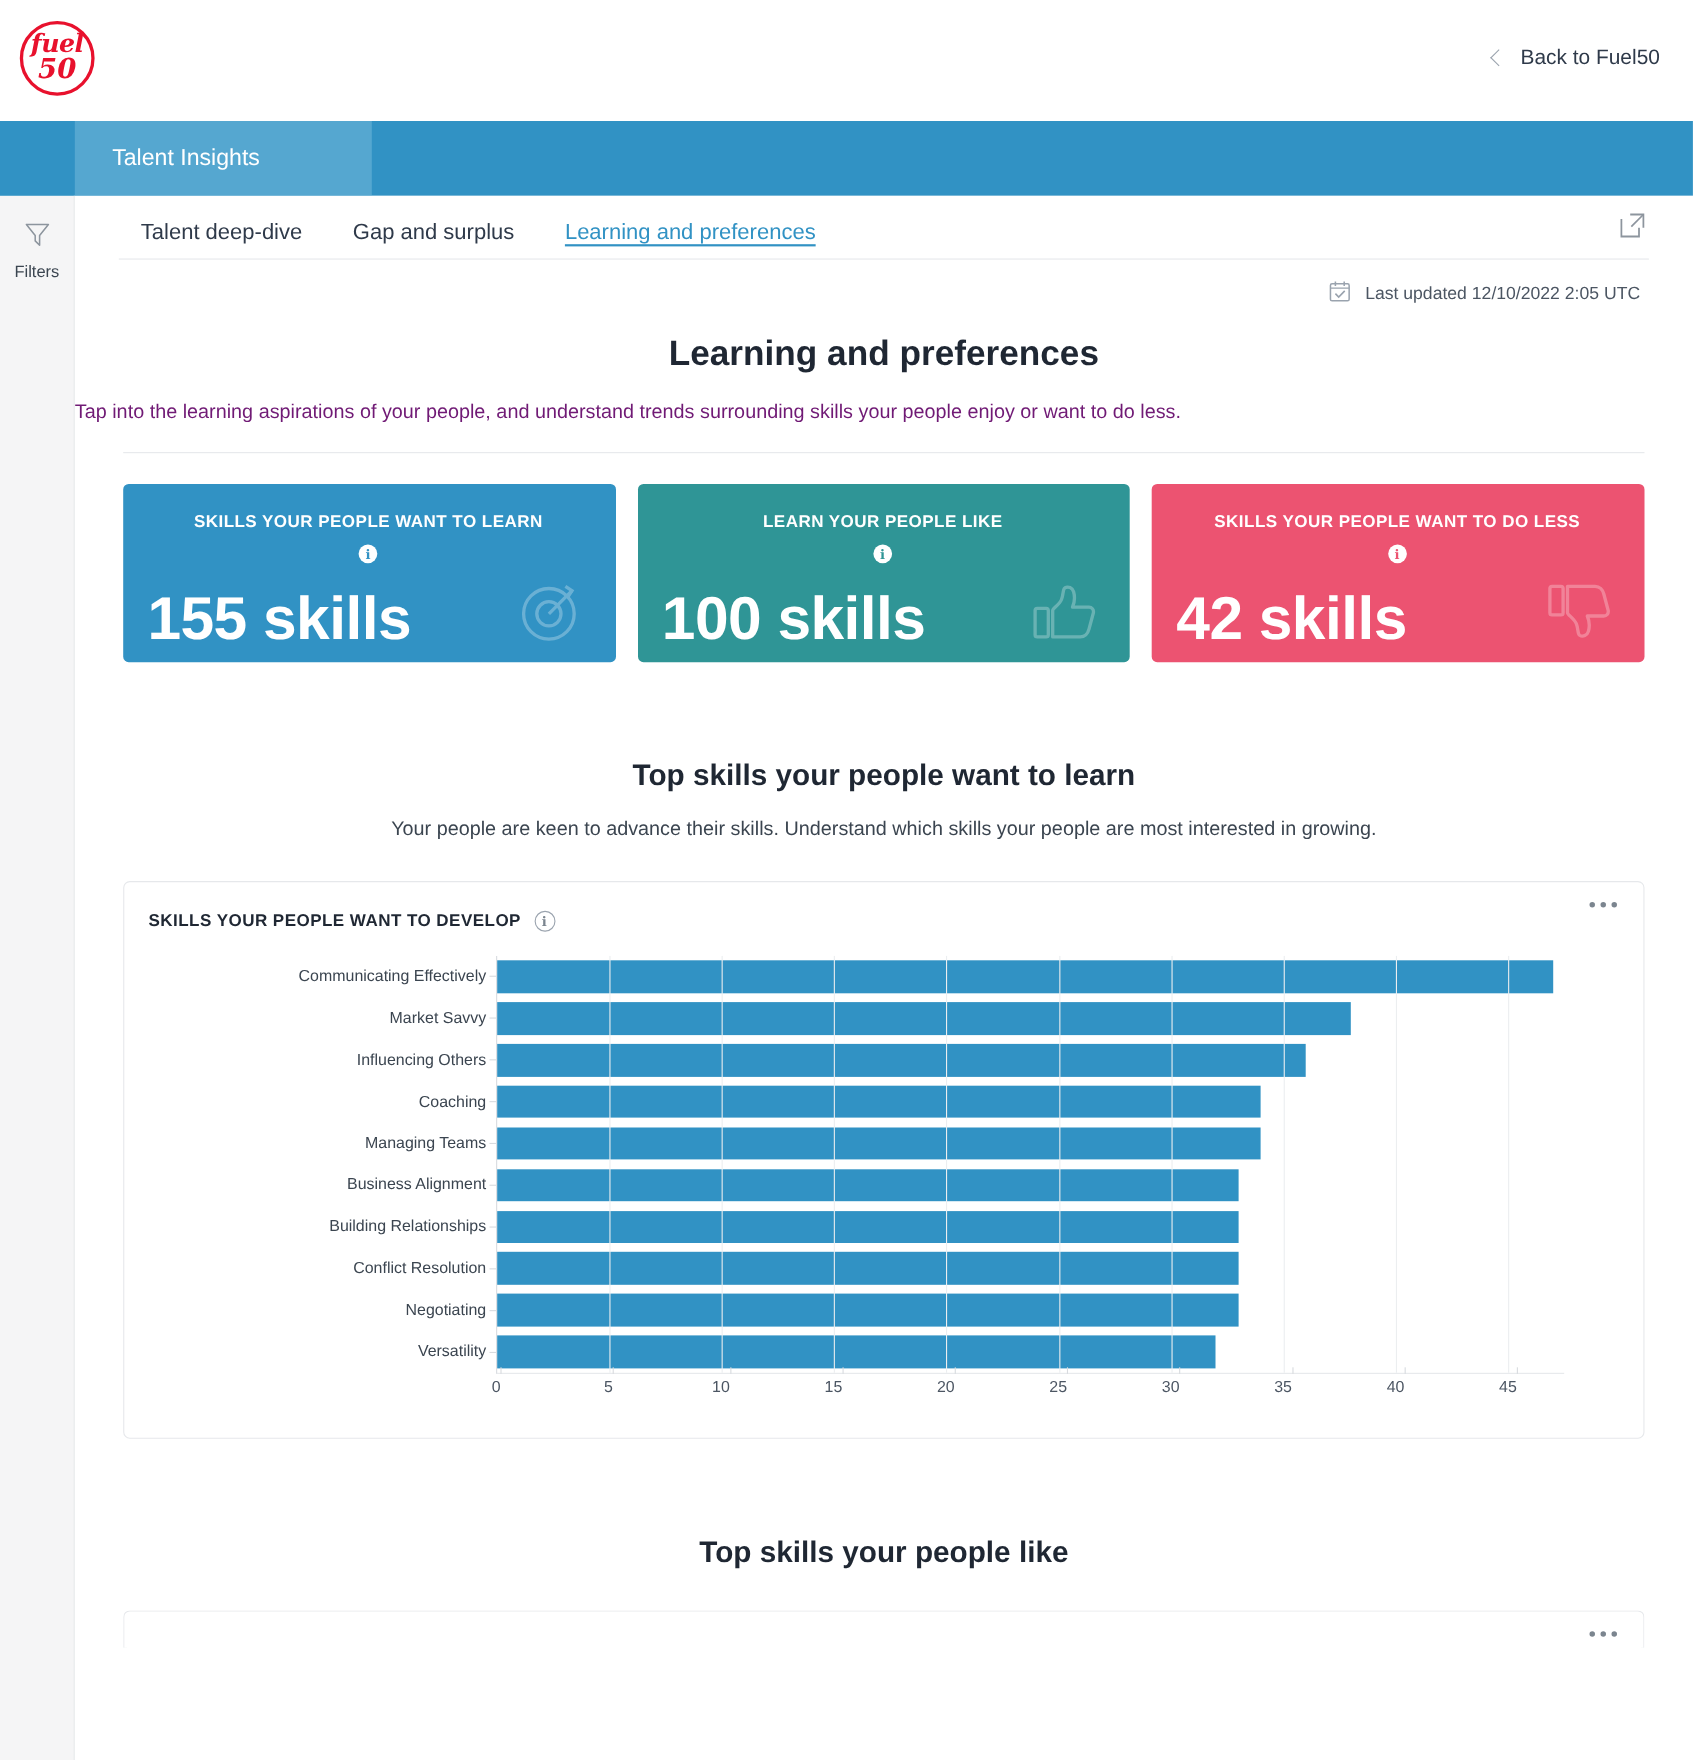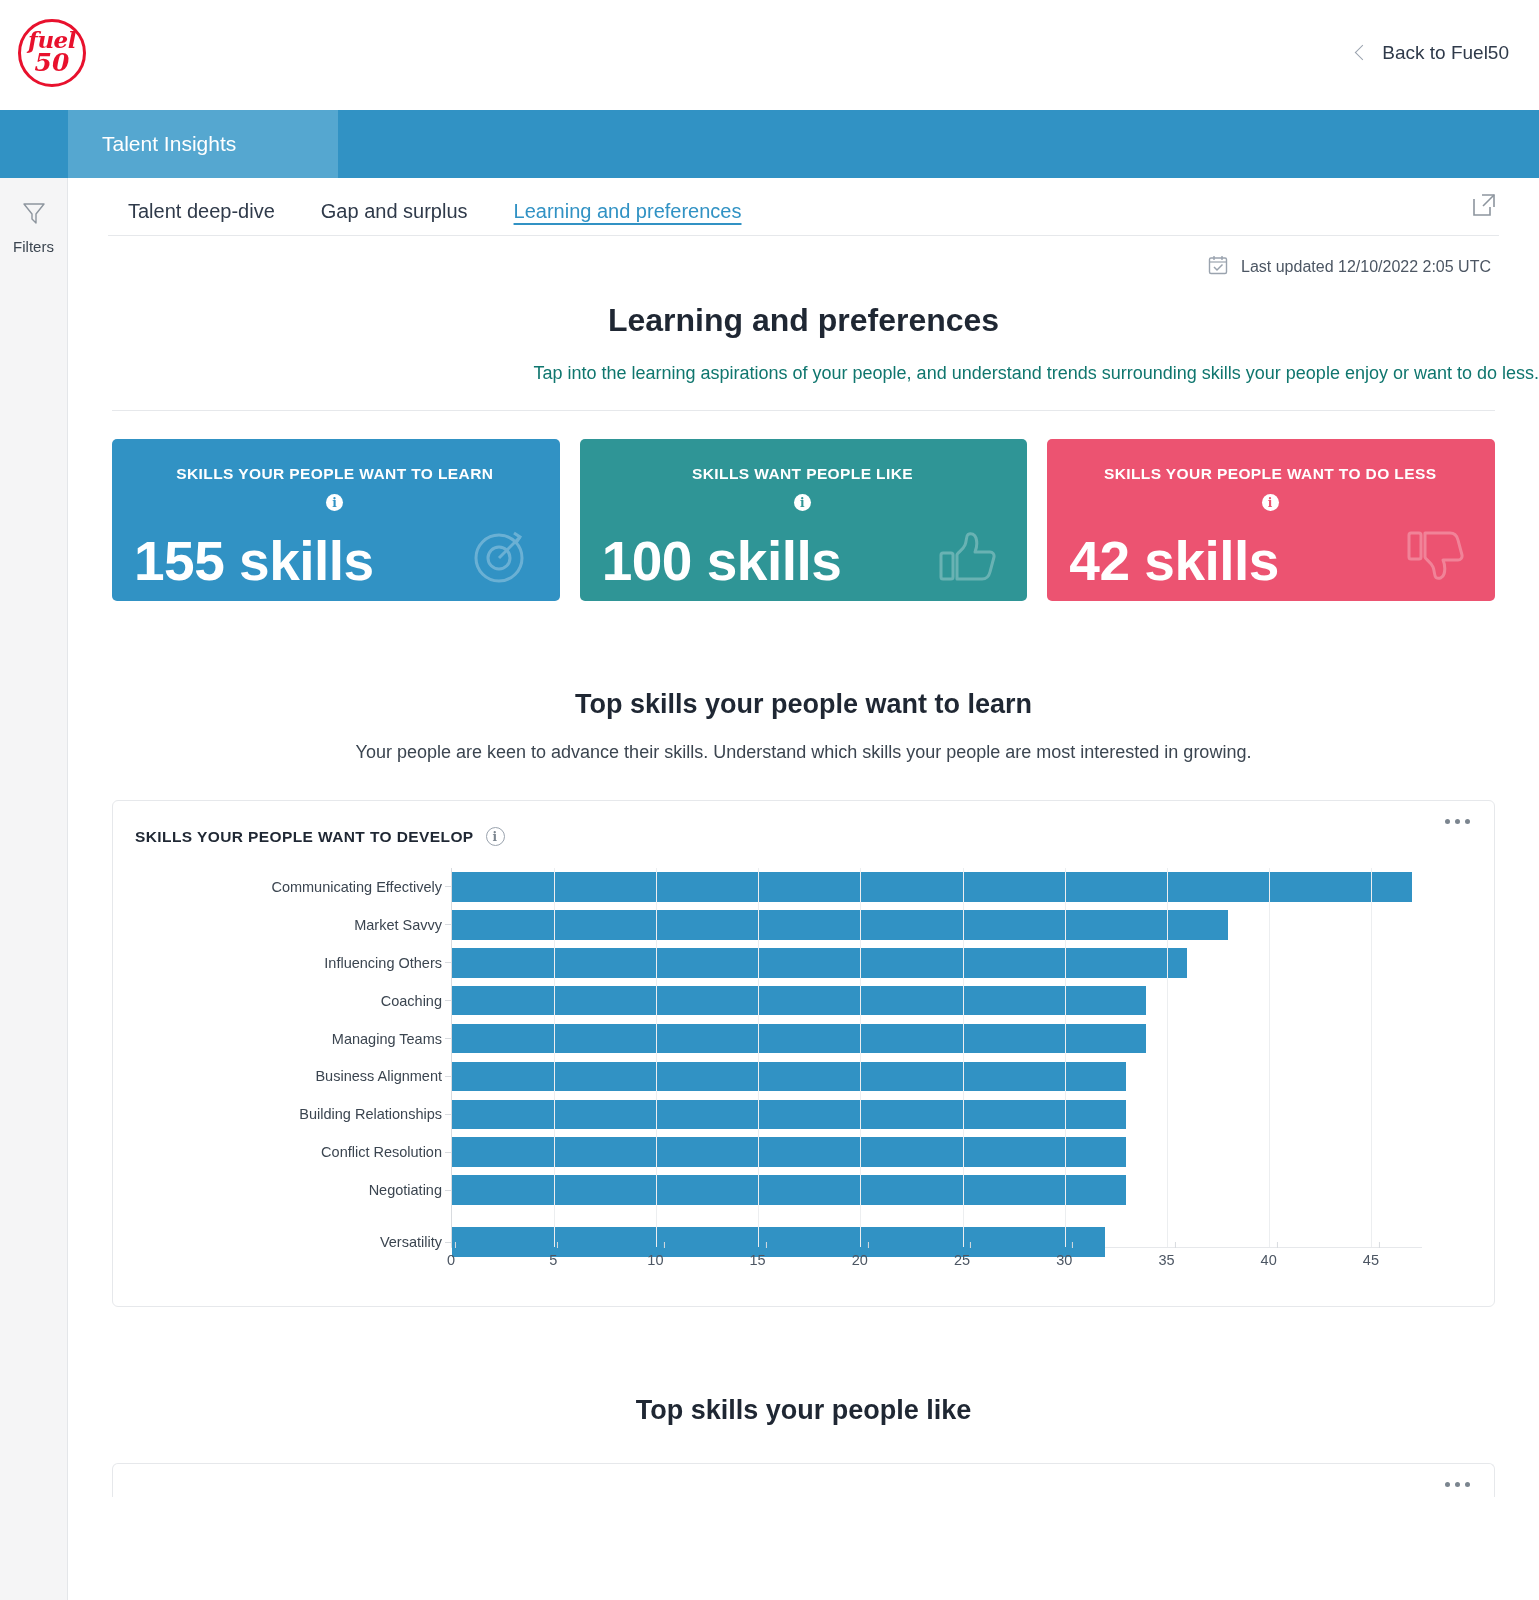--- a/index.html
+++ b/index.html
@@ -127,23 +127,23 @@
 
   
   .page-title {
     text-align: center;
     font-size: 32px;
     font-weight: 700;
     color: #1f2733;
     margin-top: 22px;
   }
   .page-sub {
-    text-align: right;
+    text-align: left;
     font-size: 18px;
-    color: #0f766e;
+    color: #701a75;
     margin-top: 24px;
   }
   .header-rule {
     margin: 26px 44px 0 44px;
     border-bottom: 1px solid #e6e8eb;
   }
 
   
   .kpis {
     display: flex;
@@ -390,21 +390,21 @@
             <circle cx="29" cy="33" r="23" fill="none" stroke="#ffffff" stroke-width="3"></circle>
             <circle cx="29" cy="33" r="11" fill="none" stroke="#ffffff" stroke-width="3"></circle>
             <path d="M29,33 L50,12" stroke="#ffffff" stroke-width="3" fill="none"></path>
             <path d="M44,8 L50,12 L46,18" fill="none" stroke="#ffffff" stroke-width="3"></path>
           </svg>
         </span>
       </div>
 
       <div class="kpi" style="background:#2f9596">
         <div class="kpi-label">
-          <span>SKILLS WANT PEOPLE LIKE</span>
+          <span>LEARN YOUR PEOPLE LIKE</span>
           <span class="info-dot" style="color:#2f9596">i</span>
         </div>
         <div class="kpi-value">100 skills</div>
         <span class="kpi-bg-icon">
           <svg width="62" height="62" viewBox="0 0 62 62">
             <rect x="4" y="28" width="12" height="26" rx="2" fill="none" stroke="#ffffff" stroke-width="3"></rect>
             <path d="M20,30 L20,54 L45,54 C49,54 52,51 53,47 L57,32 C57.5,29 55.5,27 53,27 L38,27 C38,27 41,20 39,13 C38,9.5 34,7.5 31,9.5 C29,11 30,15 28,20 C26,25 20,28 20,30 Z" fill="none" stroke="#ffffff" stroke-width="3" stroke-linejoin="round"></path>
           </svg>
         </span>
       </div>
@@ -480,21 +480,21 @@
               <div class="row" style="top: 71.1%; height: 7.8%;">
                 <span class="row-tick"></span>
                 <span class="row-label">Conflict Resolution</span>
                 <div class="bar" style="width: 69.4737%; background: rgb(49, 146, 196);"></div>
               </div>
               <div class="row" style="top: 81.1%; height: 7.8%;">
                 <span class="row-tick"></span>
                 <span class="row-label">Negotiating</span>
                 <div class="bar" style="width: 69.4737%; background: rgb(49, 146, 196);"></div>
               </div>
-              <div class="row" style="top: 91.1%; height: 7.8%; margin-top: 14px;">
+              <div class="row" style="top: 91.1%; height: 7.8%;">
                 <span class="row-tick"></span>
                 <span class="row-label">Versatility</span>
                 <div class="bar" style="width: 67.3684%; background: rgb(49, 146, 196);"></div>
               </div>
             </div>
         <div class="gridline" style="left: 10.5263%;"></div>
             <div class="gridline" style="left: 21.0526%;"></div>
             <div class="gridline" style="left: 31.5789%;"></div>
             <div class="gridline" style="left: 42.1053%;"></div>
             <div class="gridline" style="left: 52.6316%;"></div>

